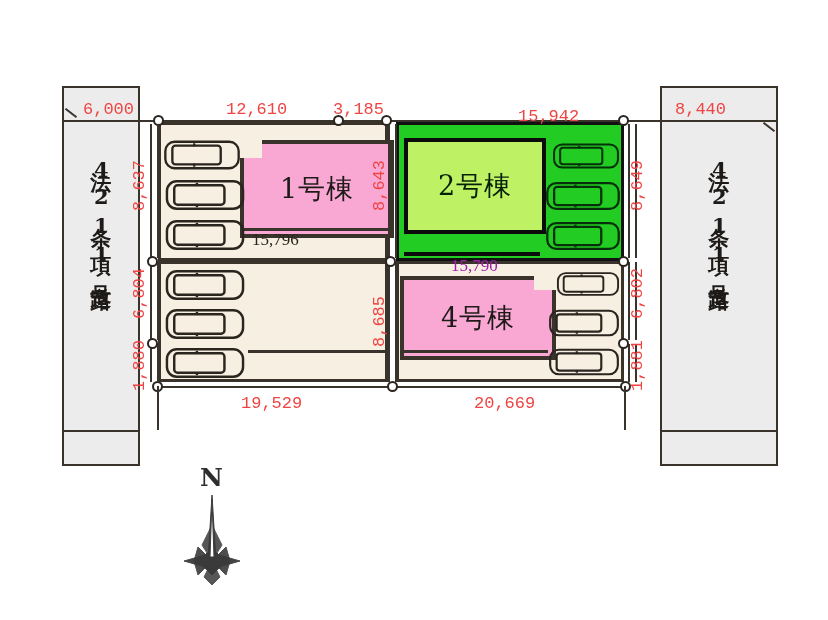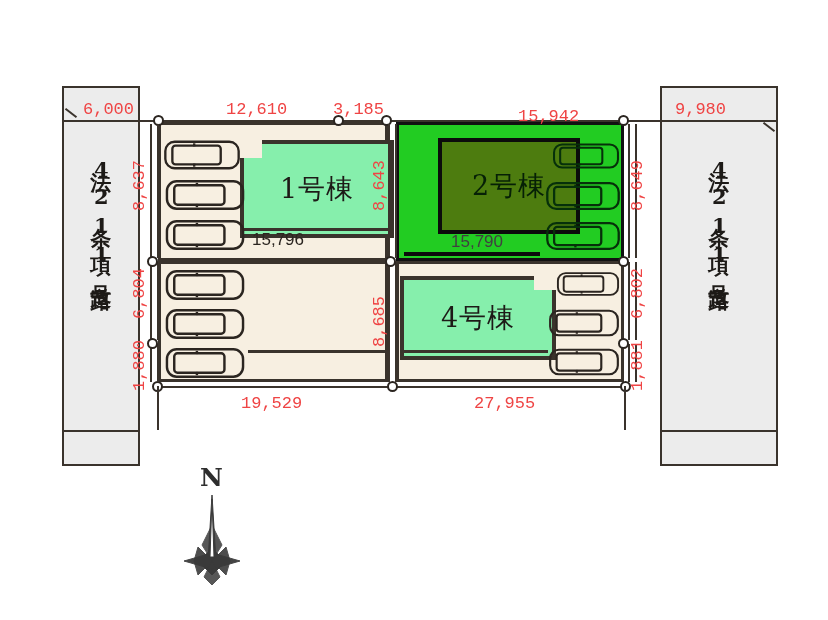--- a/index.html
+++ b/index.html
@@ -25,37 +25,37 @@
   }
 
   
   .lot{
     background:#f7efe1;border:3px solid #3a332c;
   }
   .lot.green{background:#22cc22;border-color:#111111;}
 
   
   .bldg{
-    position:absolute;background:#86efac;border:4px solid #3a332c;
-  }
-  .bldg.green{background:#4d7c0f;border-color:#0b0b0b;margin-left:34px;}
+    position:absolute;background:#f9a8d4;border:4px solid #3a332c;
+  }
+  .bldg.green{background:#bef264;border-color:#0b0b0b;}
   .bldg-name{
     position:absolute;left:0;right:0;top:50%;transform:translateY(-50%);
     text-align:center;font-size:27px;font-weight:400;letter-spacing:1px;
     font-family:"DejaVu Serif","Liberation Serif",serif;
     color:#1d1a17;white-space:nowrap;
   }
   .bldg.green .bldg-name{color:#062006;}
 
   .area-num{
     position:absolute;font-size:17px;letter-spacing:0px;
     color:#2b2520;white-space:nowrap;
-    font-family:Liberation Sans, sans-serif;
-  }
-  .area-num.on-green{color:#404040;}
+    font-family:Liberation Serif, serif;
+  }
+  .area-num.on-green{color:#a21caf;margin-top:24px;}
 
   
   .dim{
     position:absolute;font-size:17px;color:#ef4444;white-space:nowrap;
     font-family:Liberation Mono, monospace;
   }
   .dim.v{
     writing-mode:vertical-rl;transform:rotate(180deg);
     transform-origin:center;
   }
@@ -265,31 +265,31 @@
 
   <div class="node" style="left:153px;top:115px;"></div>
   <div class="node" style="left:333px;top:115px;"></div>
   <div class="node" style="left:381px;top:115px;"></div>
   <div class="node" style="left:618px;top:115px;"></div>
 
   <span class="dim" style="left:83px;top:100px;">6,000</span>
   <span class="dim" style="left:226px;top:100px;">12,610</span>
   <span class="dim" style="left:333px;top:100px;">3,185</span>
   <span class="dim" style="left:471px;top:107px;margin-left:47px;">15,942</span>
-  <span class="dim" style="left:675px;top:100px;">9,980</span>
+  <span class="dim" style="left:675px;top:100px;">8,440</span>
 
   <div class="dline h" style="left:155px;top:386px;width:470px;"></div>
   <div class="node" style="left:152px;top:381px;"></div>
   <div class="node" style="left:387px;top:381px;"></div>
   <div class="node" style="left:620px;top:381px;"></div>
   <div class="dline v" style="left:157px;top:386px;height:44px;"></div>
   <div class="dline v" style="left:624px;top:386px;height:44px;"></div>
 
   <span class="dim" style="left:241px;top:394px;">19,529</span>
-  <span class="dim" style="left:474px;top:394px;">27,955</span>
+  <span class="dim" style="left:474px;top:394px;">20,669</span>
 
   <div class="dbl v" style="left:150px;top:124px;height:134px;"></div>
   <span class="dim v" style="left:130px;top:160px;">8,637</span>
 
   <div class="dbl v" style="left:150px;top:262px;height:78px;"></div>
   <span class="dim v" style="left:130px;top:268px;">6,804</span>
 
   <div class="dbl v" style="left:150px;top:344px;height:38px;"></div>
   <span class="dim v" style="left:130px;top:340px;">1,880</span>
 

